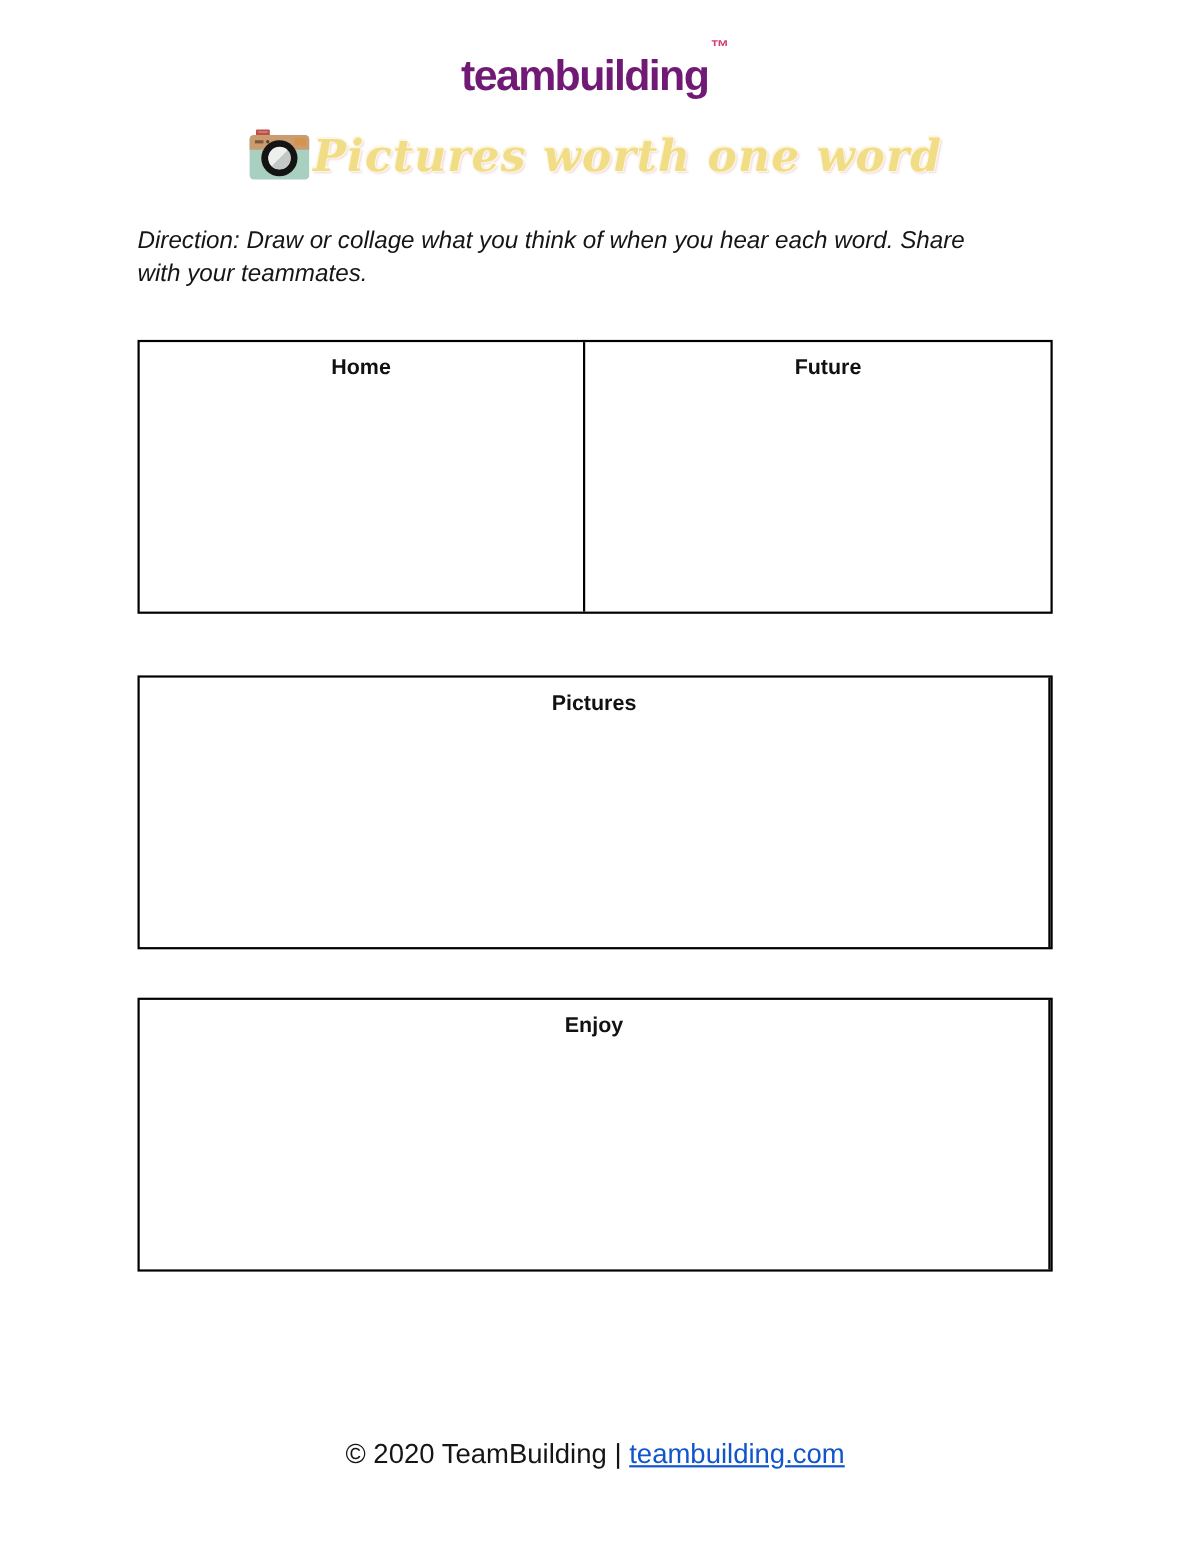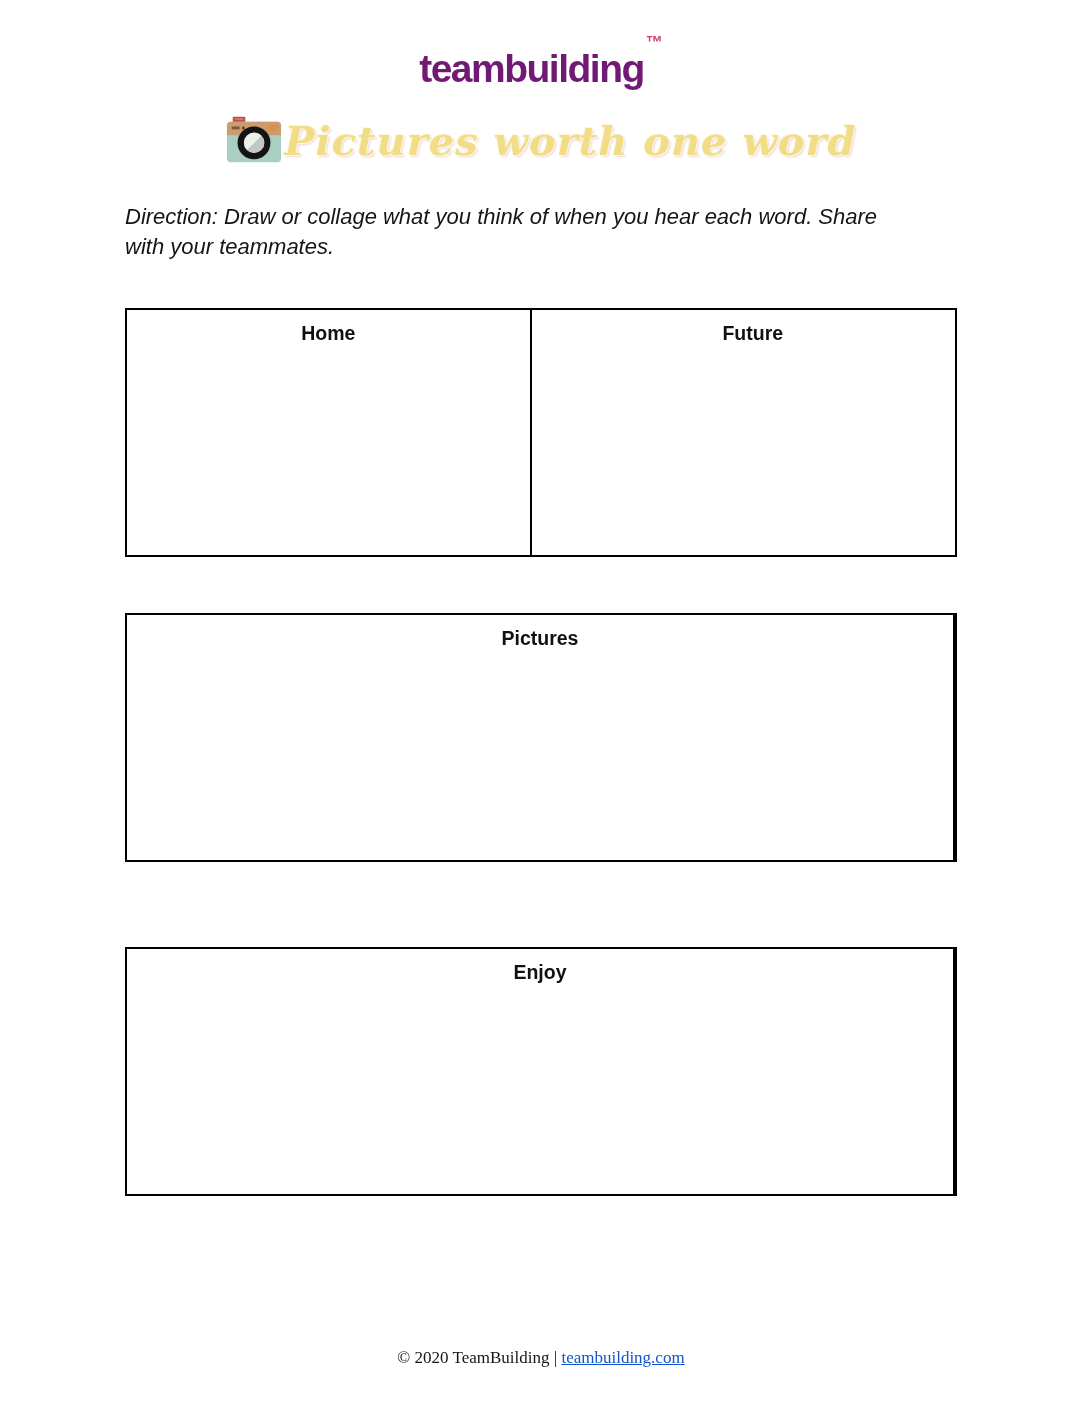--- a/index.html
+++ b/index.html
@@ -66,40 +66,39 @@
     margin-left: 125px;
     width: 832px;
     height: 249px;
     border: 2px solid #000000;
     display: flex;
     background: #ffffff;
     gap: 19px;
   }
   .word-table.t1 { margin-top: 46px; }
   .word-table.t2 { margin-top: 56px; }
-  .word-table.t3 { margin-top: 85px; justify-content: space-between; }
+  .word-table.t3 { margin-top: 44px; justify-content: space-between; }
   .word-cell {
     flex: 1 1 50%;
     padding-top: 12px;
     text-align: center;
   }
   .word-cell.left { border-right: 2px solid #000000; }
   .word-cell .cell-label {
     font-weight: bold;
     font-size: 19.5px;
     color: #111111;
   }
 
   
   .footer {
     margin-top: 152px;
     text-align: center;
-    font-size: 17px;
+    font-size: 25px;
     color: #151515;
-    font-family: Liberation Serif, serif;
   }
   .footer a {
     color: #1155cc;
     text-decoration: underline;
     cursor: pointer;
   }
 </style>
 </head>
 <body>
 

